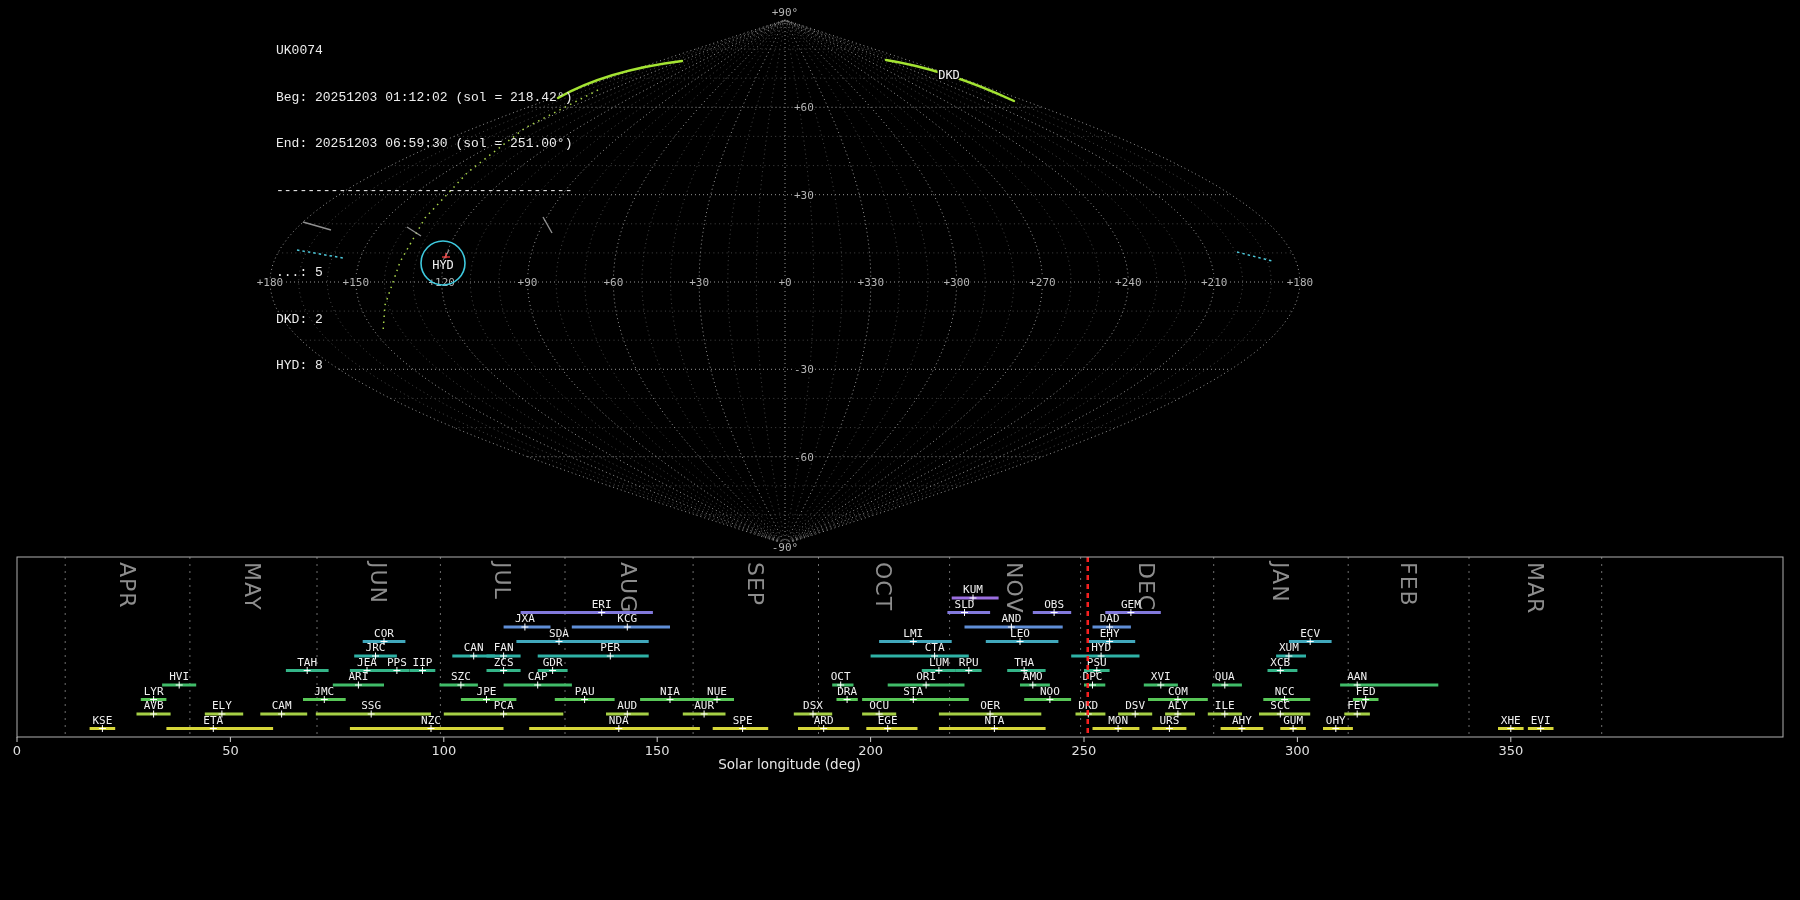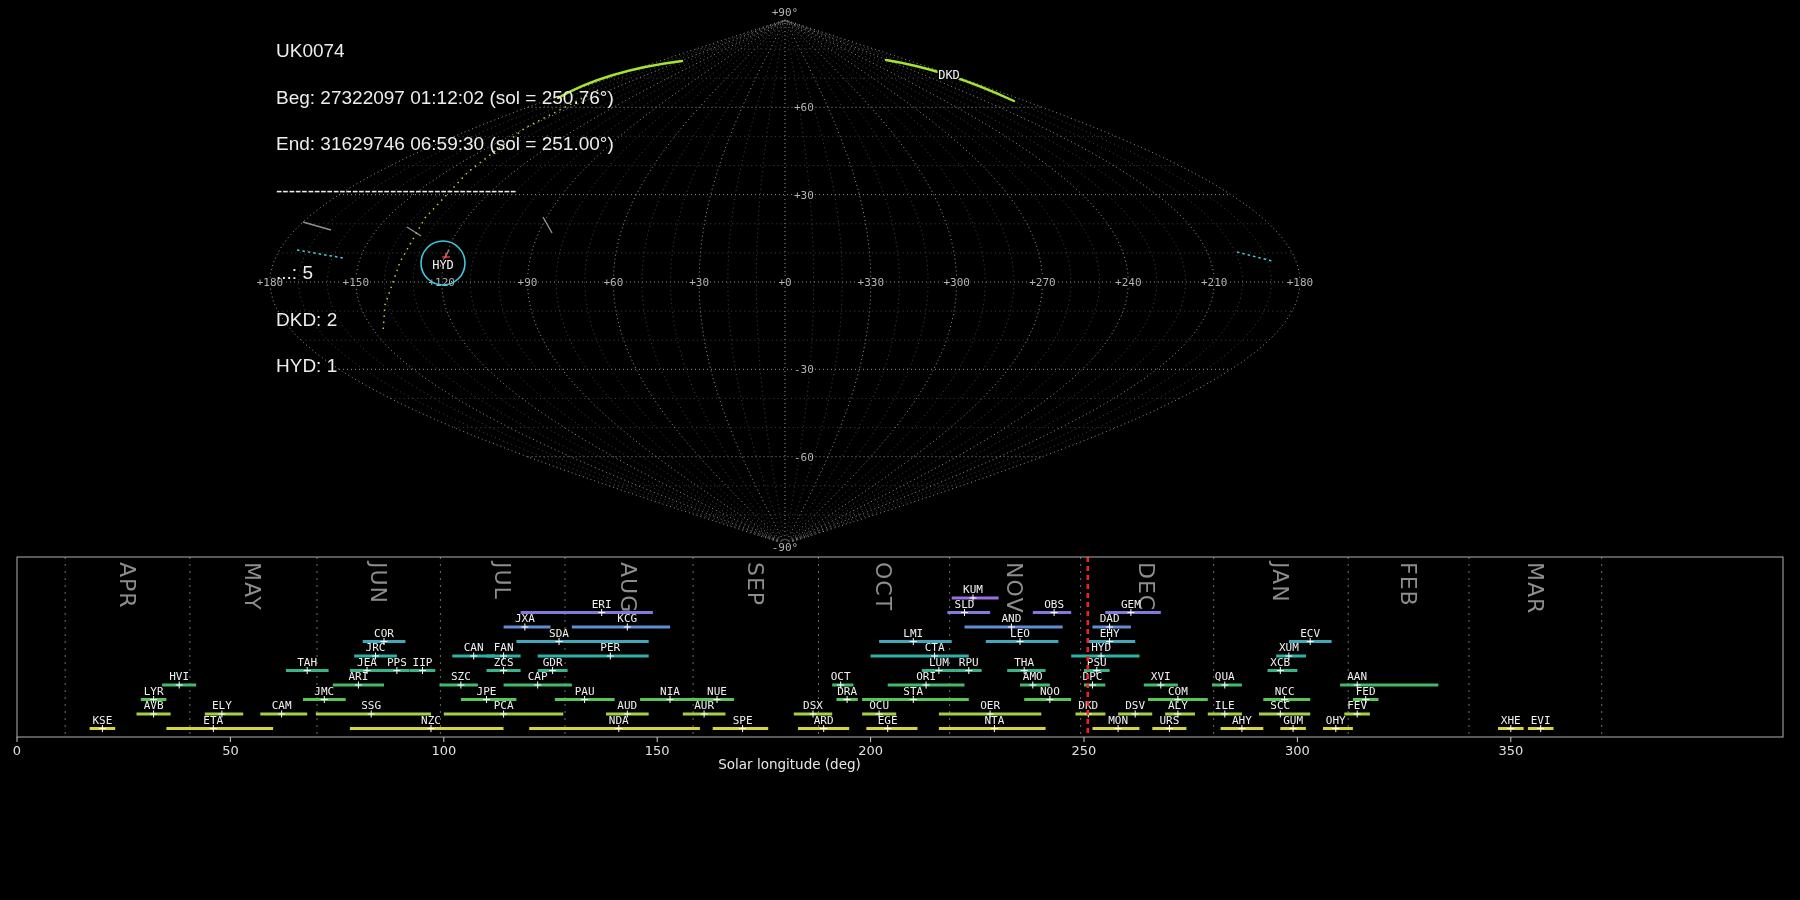--- a/index.html
+++ b/index.html
@@ -1,18 +1,18 @@
 <!DOCTYPE html>
 <html><head>
 <meta charset="utf-8">
 <style>
   html,body{margin:0;padding:0;background:#000;}
   body{width:1800px;height:900px;position:relative;overflow:hidden;font-family:"DejaVu Sans",sans-serif;}
   .info-block{position:absolute;left:276px;top:12px;z-index:3;color:#ededed;
-    font-family:Liberation Sans, sans-serif;font-size:19px;line-height:15.5px;white-space:pre;}
+    font-family:Liberation Mono, monospace;font-size:13px;line-height:15.5px;white-space:pre;}
   .info-block .counts{margin-top:5px;}
   svg{position:absolute;left:0;display:block;}
   #skymap{top:0;}
   #timeline{top:555px;}
   text{font-family:"DejaVu Sans Mono",monospace;}
   .gmaj{stroke:#969696;stroke-width:1;stroke-dasharray:1 3;fill:none}
   .gmin{stroke:#565656;stroke-width:.8;stroke-dasharray:1 3.4;fill:none}
   .maplab{fill:#b4b4b4;font-size:11px;paint-order:stroke;stroke:#000;stroke-width:3px}
   .arcGreen{stroke:#a4e432;stroke-width:2.4;fill:none;stroke-linecap:round}
   .trailDotted{stroke:#a9d44a;stroke-width:1.5;fill:none;stroke-dasharray:1.5 4.5}
@@ -29,27 +29,27 @@
   .chartBorder{stroke:#b0b0b0;stroke-width:1;fill:none}
   .tick{stroke:#cccccc;stroke-width:1}
   .tickLab{fill:#e0e0e0;font-size:13px;font-family:"DejaVu Sans",sans-serif}
   .axisLab{fill:#e8e8e8;font-size:13.5px;font-family:"DejaVu Sans",sans-serif}
 </style>
 </head>
 <body>
 
 <div class="info-block">
   <div>UK0074</div>
-  <div>Beg: 27322097 01:12:02 (sol = 250.76°)</div>
-  <div>End: 31629746 06:59:30 (sol = 251.00°)</div>
+  <div>Beg: 20251203 01:12:02 (sol = 218.42°)</div>
+  <div>End: 20251203 06:59:30 (sol = 251.00°)</div>
   <div>--------------------------------------</div>
   <div class="counts">
     <div>...: 5</div>
     <div>DKD: 2</div>
-    <div>HYD: 1</div>
+    <div>HYD: 8</div>
   </div>
 </div>
 
 <svg id="skymap" width="1800" height="555" viewBox="0 0 1800 555">
     <g>
       <line x1="695.6" y1="514.9" x2="874.4" y2="514.9" class="gmin"></line>
       <line x1="608.9" y1="485.8" x2="961.1" y2="485.8" class="gmin"></line>
       <line x1="527.5" y1="456.7" x2="1042.5" y2="456.7" class="gmaj"></line>
       <line x1="454.0" y1="427.6" x2="1116.0" y2="427.6" class="gmin"></line>
       <line x1="390.5" y1="398.4" x2="1179.5" y2="398.4" class="gmin"></line>

